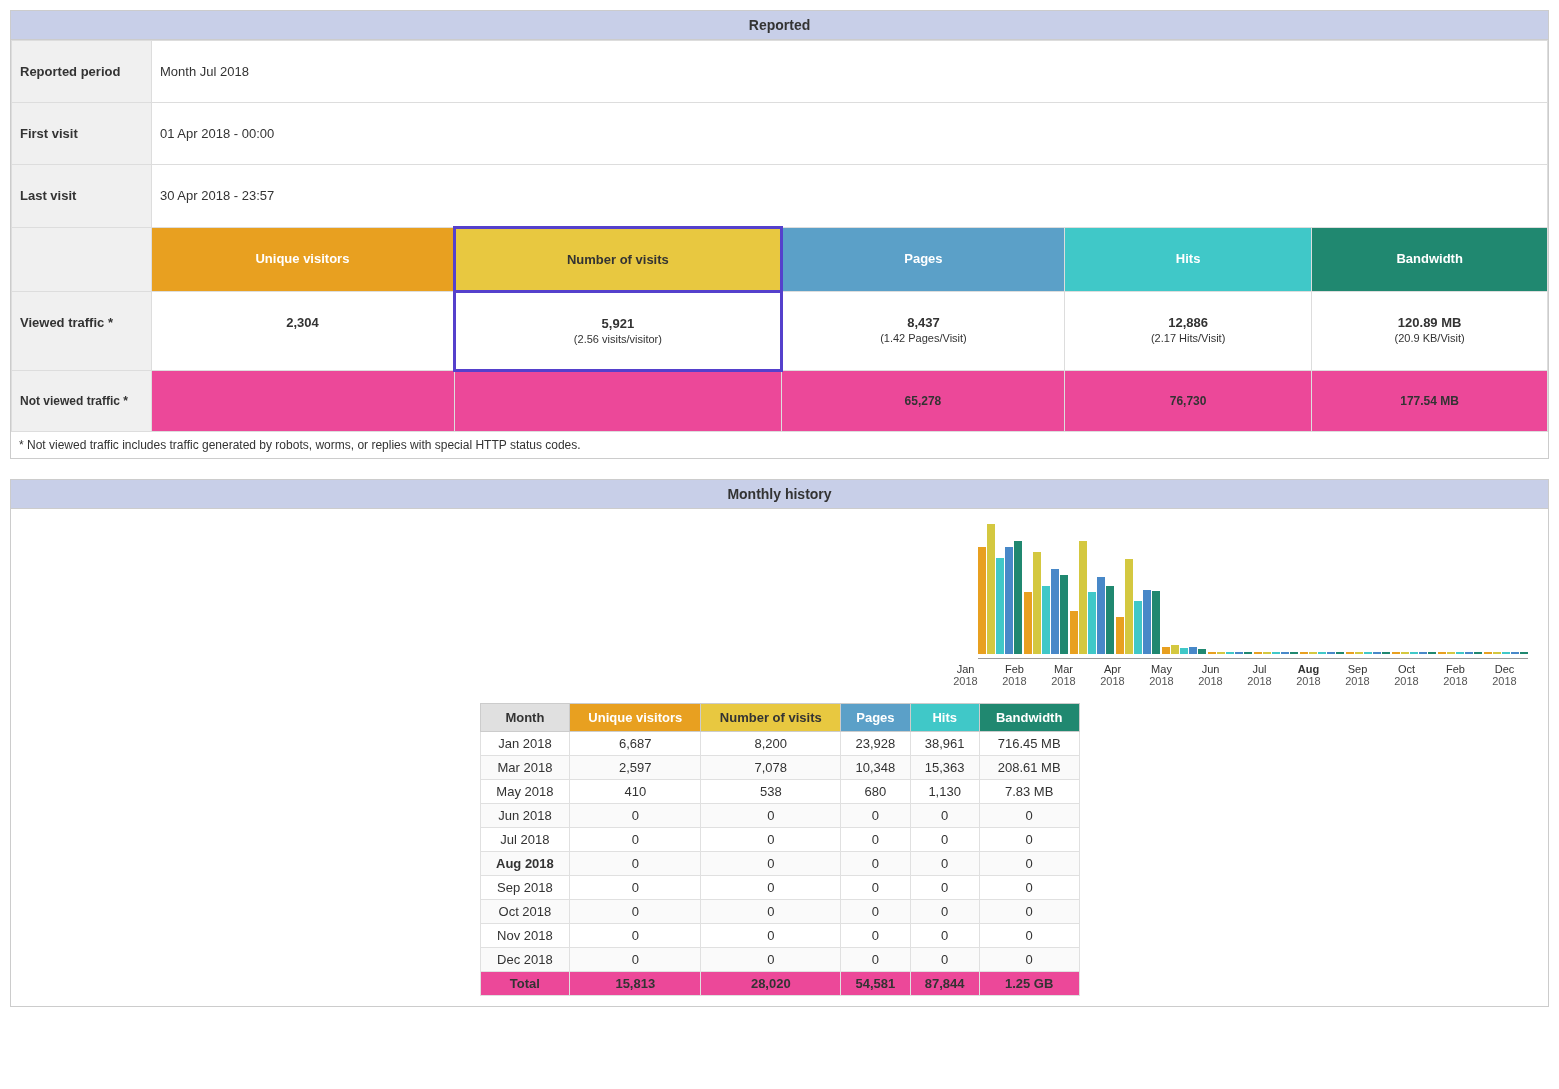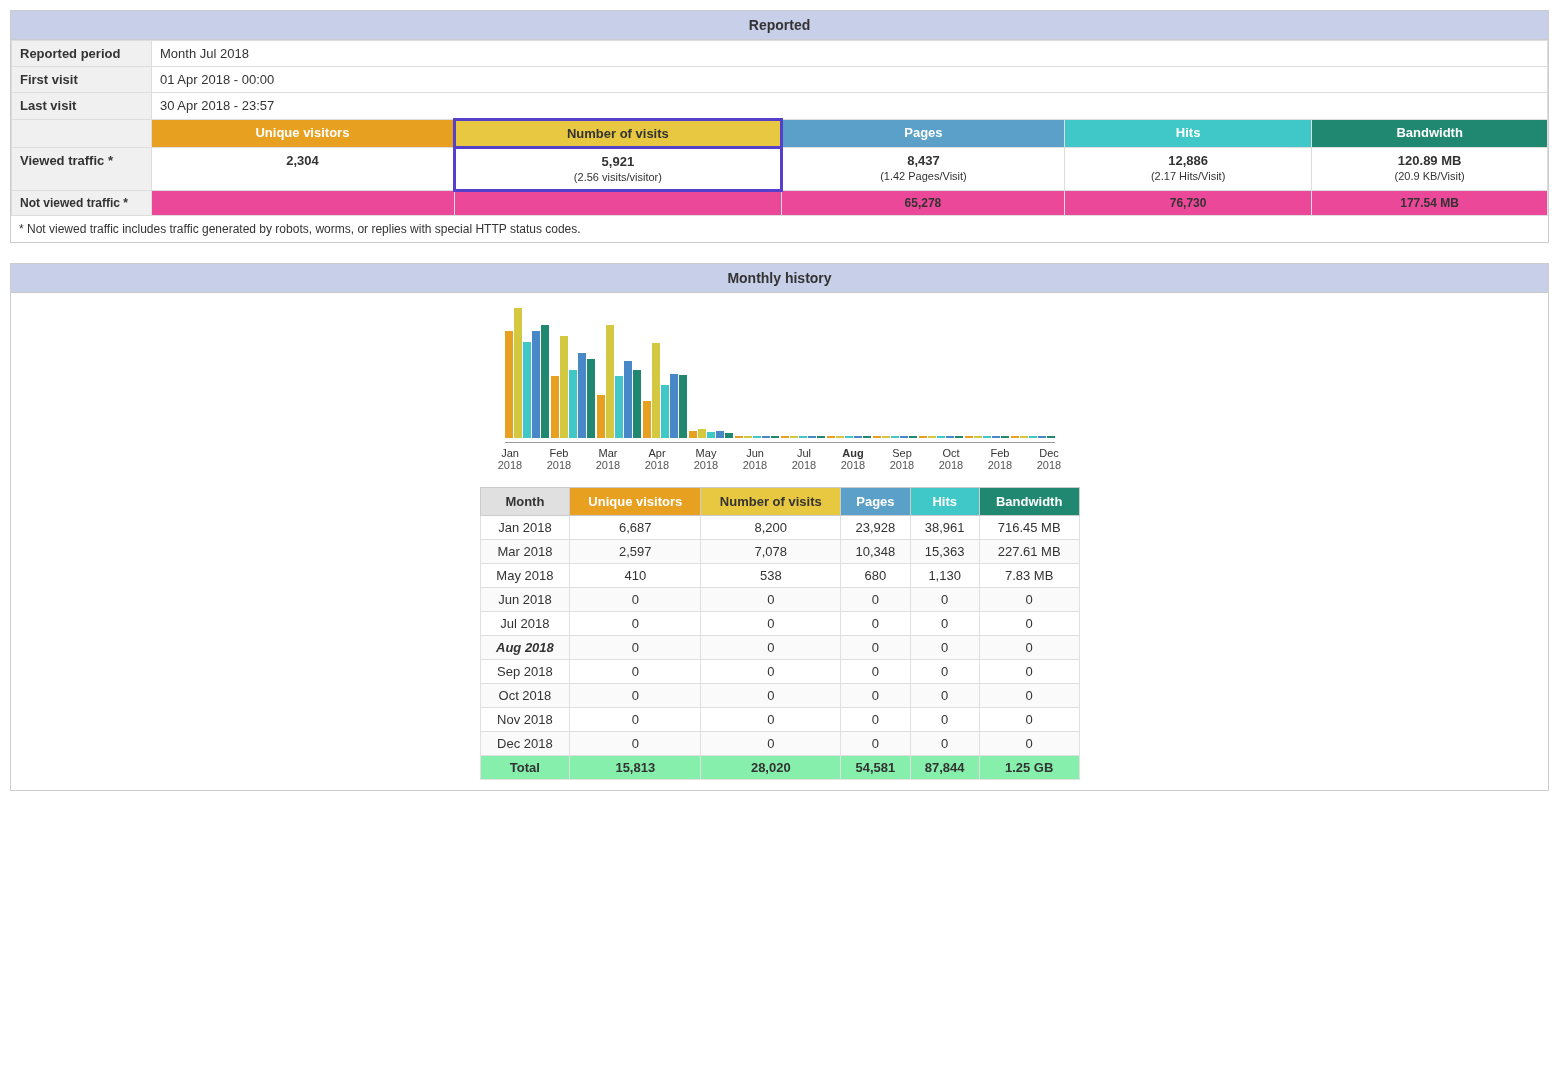--- a/index.html
+++ b/index.html
@@ -22,21 +22,21 @@
       font-weight: bold;
       font-size: 14px;
       padding: 6px;
       border-bottom: 1px solid #ccc;
     }
     .summary-table {
       width: 100%;
       border-collapse: collapse;
     }
     .summary-table td, .summary-table th {
-      padding: 5px 8px;
+      padding: 23px 8px;
       border: 1px solid #ddd;
       vertical-align: top;
     }
     .summary-table .label-col {
       font-weight: bold;
       background: #f0f0f0;
       white-space: nowrap;
       width: 140px;
     }
     .col-unique { background: #e8a020; color: #fff; text-align: center; font-weight: bold; }
@@ -63,21 +63,21 @@
     }
 
     
     .history-section {
       border: 1px solid #ccc;
     }
     .chart-container {
       padding: 10px 20px 0 20px;
       display: flex;
       flex-direction: column;
-      align-items: center;
+      align-items: flex-end;
     }
     .bar-chart {
       display: flex;
       align-items: flex-end;
       height: 140px;
       gap: 2px;
       padding-bottom: 4px;
       border-bottom: 1px solid #999;
     }
     .month-group {
@@ -125,23 +125,23 @@
       text-align: center;
       border: 1px solid #e0e0e0;
     }
     .data-table .th-month { background: #e0e0e0; }
     .data-table .th-unique { background: #e8a020; color: #fff; }
     .data-table .th-visits { background: #e8c840; color: #333; }
     .data-table .th-pages { background: #5ba0c8; color: #fff; }
     .data-table .th-hits { background: #40c8c8; color: #fff; }
     .data-table .th-bandwidth { background: #208870; color: #fff; }
     .data-table .total-row { background: #e8e8e8; font-weight: bold; }
-    .data-table tr.current-month td:first-child { font-weight: bold; font-style: italic; }
+    .data-table tr.current-month td:first-child { font-weight: bold; }
     .data-table tr:nth-child(even) { background: #fafafa; }
-    .data-table .total-row { background: #86efac; margin-top: 28px; }
+    .data-table .total-row { background: #ec4899; margin-top: 28px; }
   </style>
 </head>
 <body>
 
 <div class="summary-section">
   <div class="section-header">Reported</div>
   <table class="summary-table">
     <tbody>
       <tr>
         <td class="label-col">Reported period</td>
@@ -365,21 +365,21 @@
           <td>23,928</td>
           <td>38,961</td>
           <td>716.45 MB</td>
         </tr>
         <tr>
           <td>Mar 2018</td>
           <td>2,597</td>
           <td>7,078</td>
           <td>10,348</td>
           <td>15,363</td>
-          <td>227.61 MB</td>
+          <td>208.61 MB</td>
         </tr>
         <tr>
           <td>May 2018</td>
           <td>410</td>
           <td>538</td>
           <td>680</td>
           <td>1,130</td>
           <td>7.83 MB</td>
         </tr>
         <tr>

